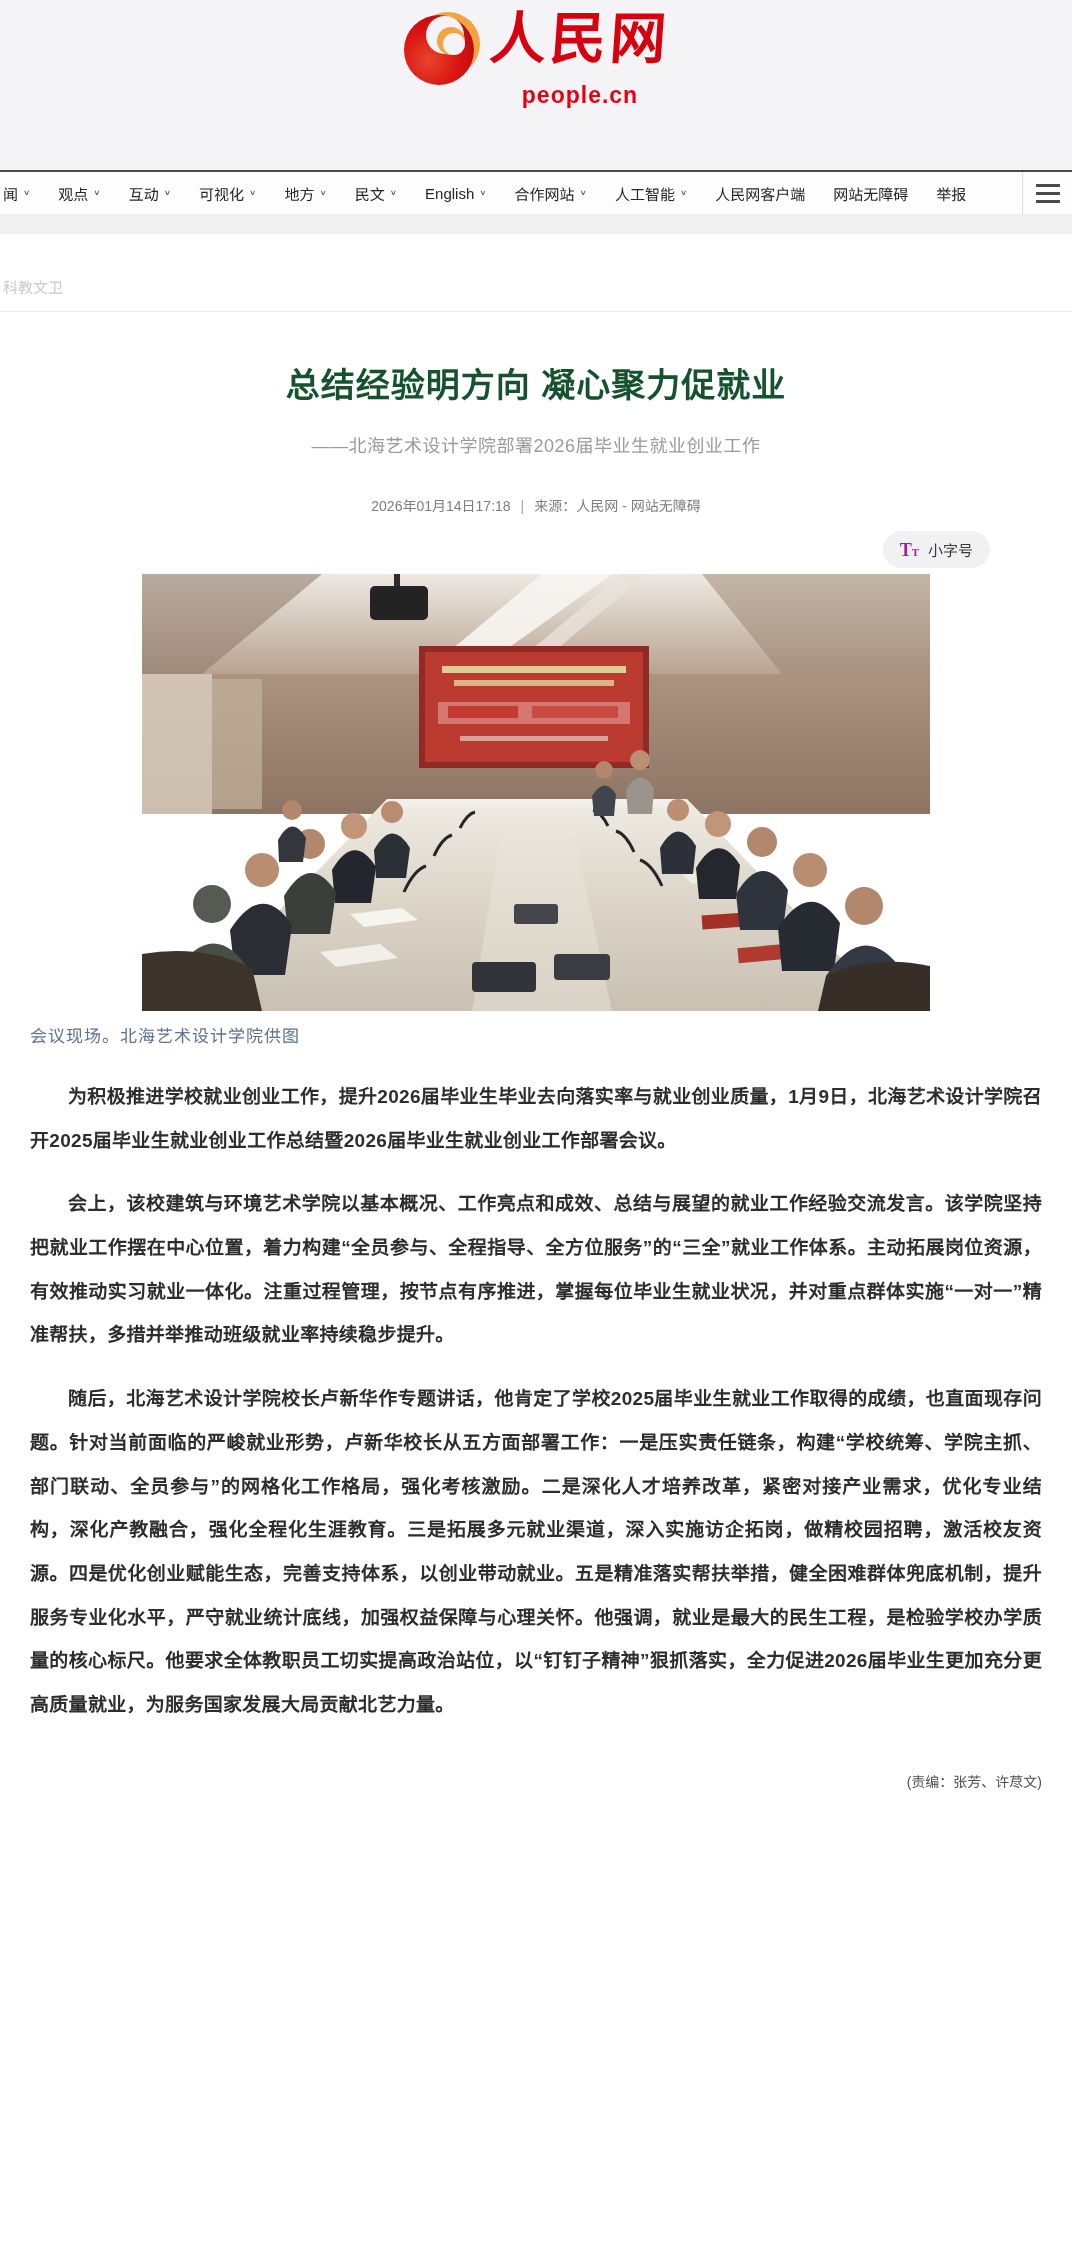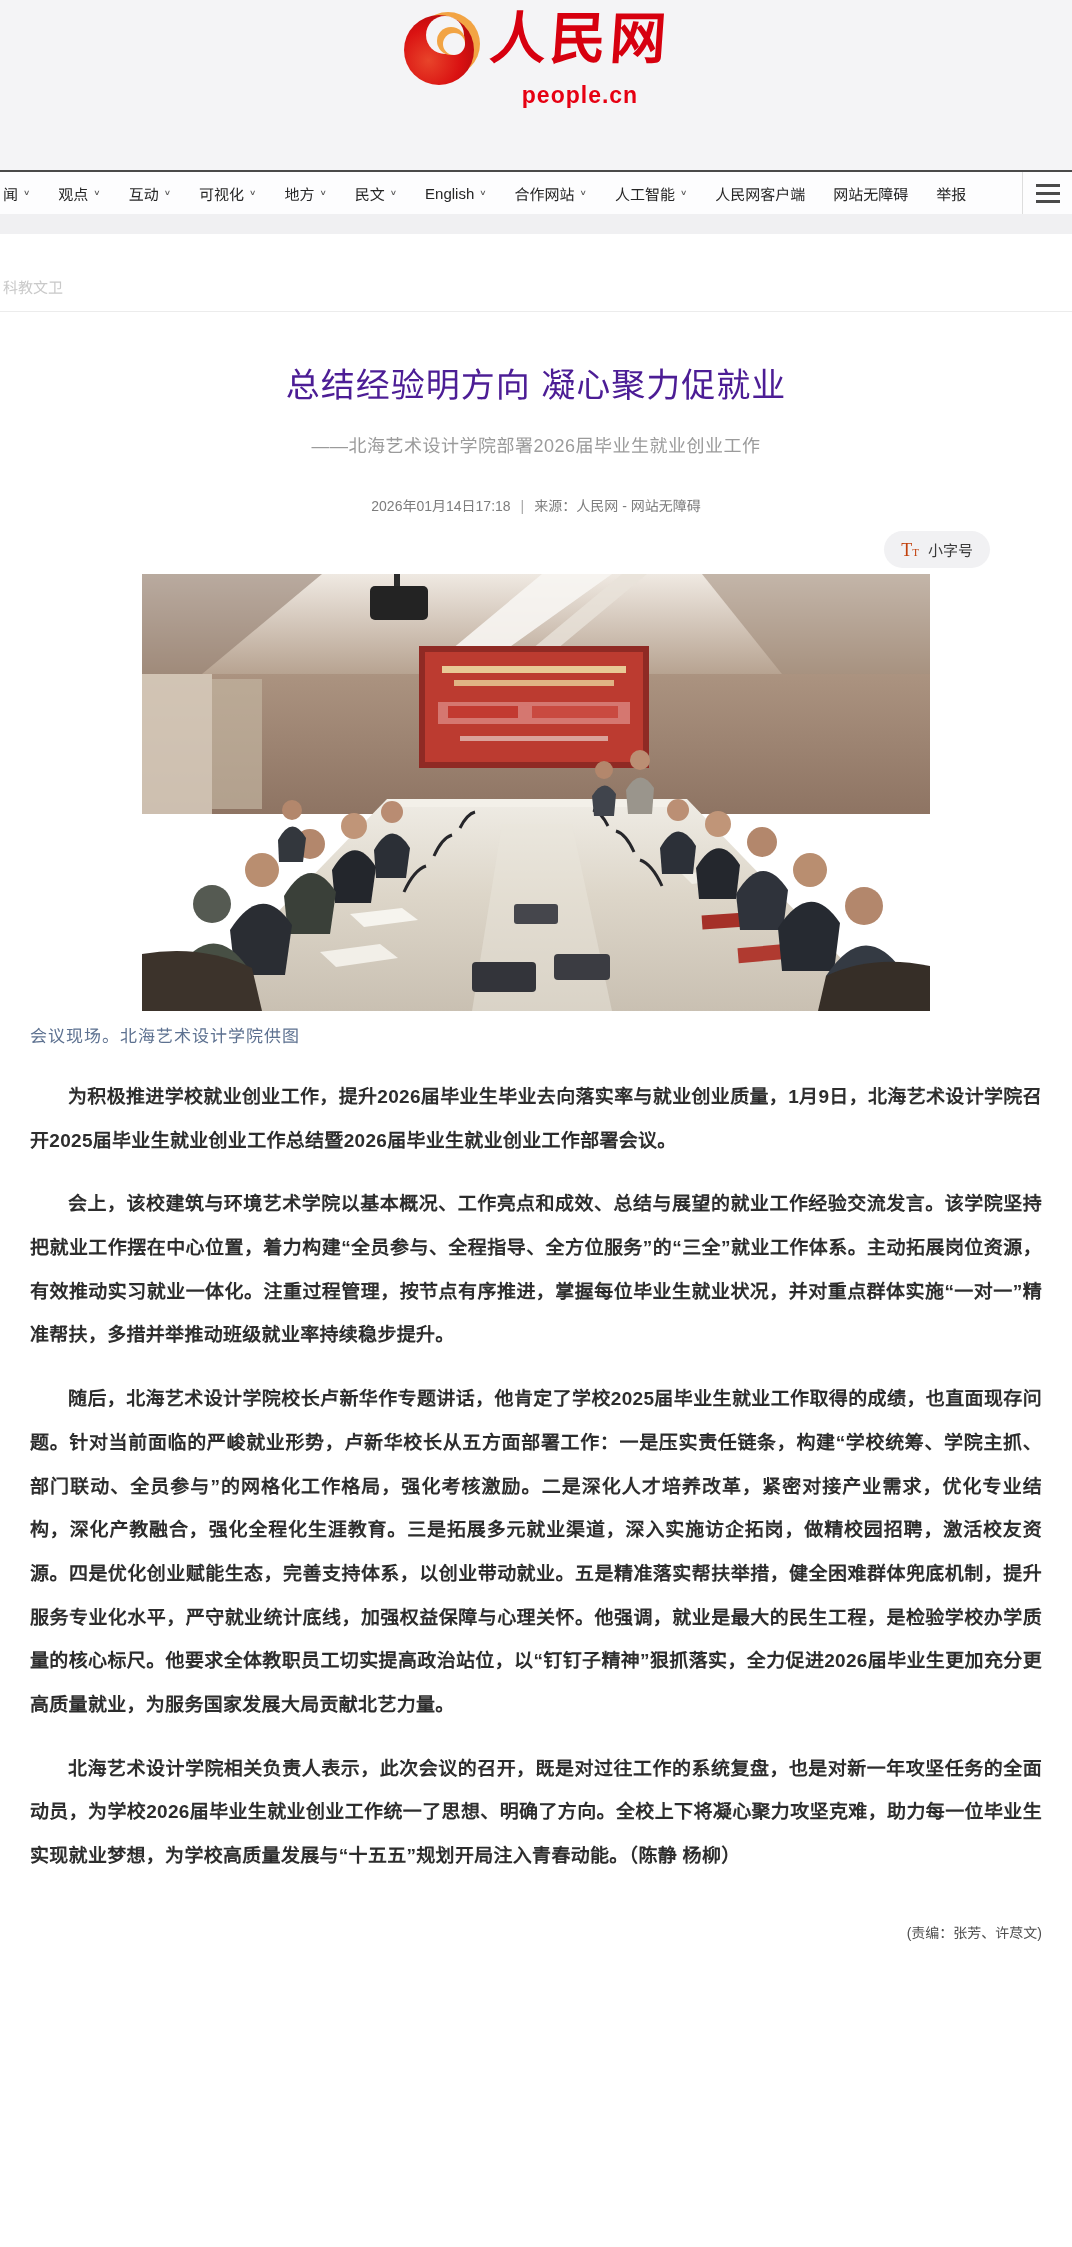--- a/index.html
+++ b/index.html
@@ -24,28 +24,28 @@
   .burger-icon { display:flex; flex-direction:column; gap:5px; }
   .burger-icon i { display:block; width:24px; height:3px; background:#4a4a4a; }
 
   .gray-strip { height:20px; background:#f0f0f2; }
 
   
   .article-container { padding:16px 30px; }
   .breadcrumb-row { margin:0 -30px; padding:26px 0 14px 3px; border-bottom:1px solid #ececec; }
   .breadcrumb { color:#c9c9c9; font-size:15px; cursor:pointer; }
 
-  .title { text-align:center; font-size:34px; font-weight:400; color:#4c1d95; margin-top:46px; letter-spacing:1px; }
+  .title { text-align:center; font-size:34px; font-weight:700; color:#14532d; margin-top:46px; letter-spacing:1px; }
   .subtitle { text-align:center; font-size:18px; color:#9b9b9b; margin-top:24px; letter-spacing:.5px; }
   .meta { text-align:center; font-size:14px; color:#7d7d7d; margin-top:38px; }
   .meta .sep { margin:0 10px; color:#a6a6a6; }
 
   .toolbar-row { display:flex; justify-content:flex-end; padding-right:52px; margin-top:16px; height:37px; }
   .fontsize-pill { display:inline-flex; align-items:center; gap:9px; background:#f1f1f3; border:none; border-radius:19px; height:37px; padding:0 17px; font-size:15px; color:#3a3a3a; cursor:pointer; font-family:inherit; }
-  .tt-icon { font-family:"Liberation Serif","DejaVu Serif",serif; font-weight:normal; color:#c2410c; font-size:18px; line-height:1; }
+  .tt-icon { font-family:"Liberation Serif","DejaVu Serif",serif; font-weight:bold; color:#a21caf; font-size:18px; line-height:1; }
   .tt-icon .tt-small { font-size:11px; }
 
   figure { margin-top:6px; text-align:left; }
   .photo { width:788px; height:437px; display:block; margin:0 auto; }
   figcaption { margin-top:11px; font-size:17px; color:#5d7190; font-family:"DejaVu Serif","Liberation Serif",serif; letter-spacing:1px; }
 
   .body-text { margin-top:28px; font-size:19px; line-height:2.3; color:#2d2d2d; text-align:justify;font-weight:bold; }
   .body-text p { text-indent:2em; margin-bottom:20px; letter-spacing:.3px; }
 
   .editor-note { text-align:right; font-size:14px; color:#4f4f4f; margin-top:44px; padding-bottom:36px; }
@@ -255,19 +255,18 @@
         <path d="M0,380 q60,-10 110,14 l10,43 -120,0 z" fill="#3c332b"></path>
         <path d="M788,392 q-58,-12 -104,10 l-8,35 112,0 z" fill="#362e27"></path>
       </svg>
       <figcaption>会议现场。北海艺术设计学院供图</figcaption>
     </figure>
 
     <div class="body-text">
       <p>为积极推进学校就业创业工作，提升2026届毕业生毕业去向落实率与就业创业质量，1月9日，北海艺术设计学院召开2025届毕业生就业创业工作总结暨2026届毕业生就业创业工作部署会议。</p>
       <p>会上，该校建筑与环境艺术学院以基本概况、工作亮点和成效、总结与展望的就业工作经验交流发言。该学院坚持把就业工作摆在中心位置，着力构建“全员参与、全程指导、全方位服务”的“三全”就业工作体系。主动拓展岗位资源，有效推动实习就业一体化。注重过程管理，按节点有序推进，掌握每位毕业生就业状况，并对重点群体实施“一对一”精准帮扶，多措并举推动班级就业率持续稳步提升。</p>
       <p>随后，北海艺术设计学院校长卢新华作专题讲话，他肯定了学校2025届毕业生就业工作取得的成绩，也直面现存问题。针对当前面临的严峻就业形势，卢新华校长从五方面部署工作：一是压实责任链条，构建“学校统筹、学院主抓、部门联动、全员参与”的网格化工作格局，强化考核激励。二是深化人才培养改革，紧密对接产业需求，优化专业结构，深化产教融合，强化全程化生涯教育。三是拓展多元就业渠道，深入实施访企拓岗，做精校园招聘，激活校友资源。四是优化创业赋能生态，完善支持体系，以创业带动就业。五是精准落实帮扶举措，健全困难群体兜底机制，提升服务专业化水平，严守就业统计底线，加强权益保障与心理关怀。他强调，就业是最大的民生工程，是检验学校办学质量的核心标尺。他要求全体教职员工切实提高政治站位，以“钉钉子精神”狠抓落实，全力促进2026届毕业生更加充分更高质量就业，为服务国家发展大局贡献北艺力量。</p>
-      <p>北海艺术设计学院相关负责人表示，此次会议的召开，既是对过往工作的系统复盘，也是对新一年攻坚任务的全面动员，为学校2026届毕业生就业创业工作统一了思想、明确了方向。全校上下将凝心聚力攻坚克难，助力每一位毕业生实现就业梦想，为学校高质量发展与“十五五”规划开局注入青春动能。（陈静 杨柳）</p>
     </div>
 
     <div class="editor-note">(责编：张芳、许荩文)</div>
 
   </main>
 </div>
 
 </body></html>

